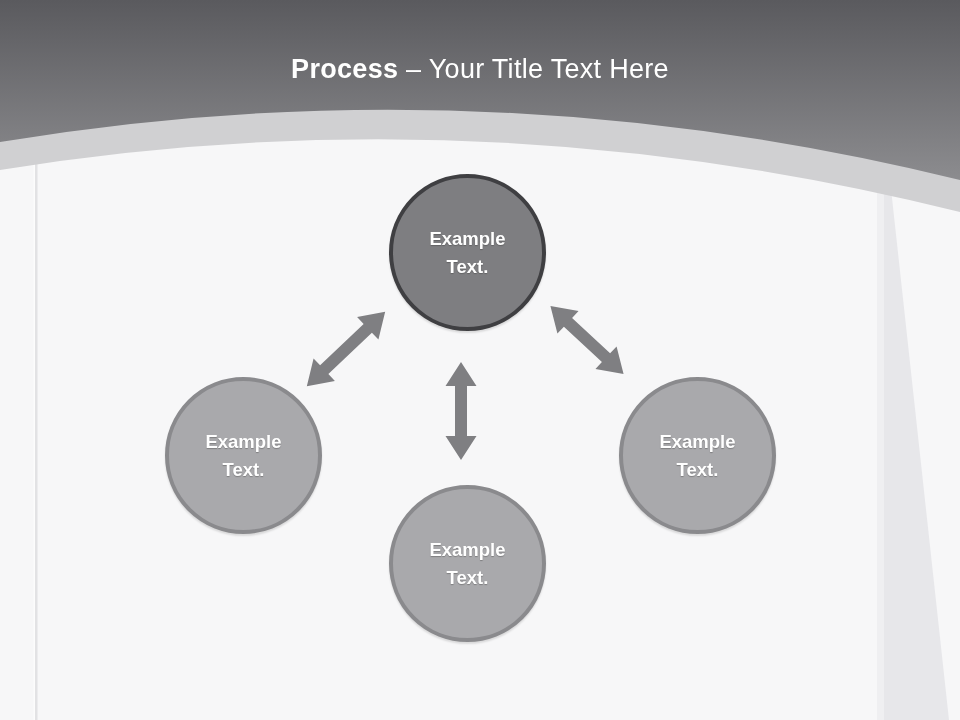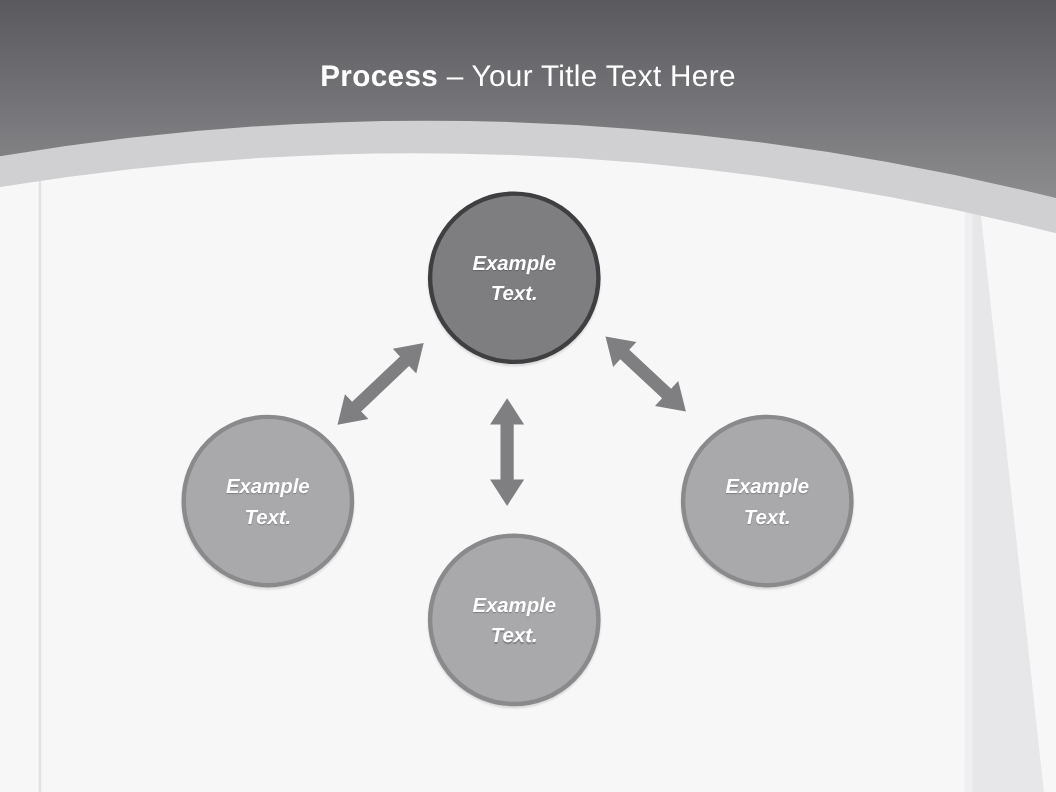--- a/index.html
+++ b/index.html
@@ -48,21 +48,20 @@
     align-items: center;
     justify-content: center;
     text-align: center;
     box-shadow: 0 2px 2px rgba(0,0,0,0.12);
   }
   .node-top    { left: 389px; top: 174px; }
   .node-left   { left: 165px; top: 377px; }
   .node-right  { left: 619px; top: 377px; }
   .node-bottom { left: 389px; top: 485px; }
   .node-label {
-    font-style: italic;
     font-weight: bold;
     font-size: 18.5px;
     line-height: 28px;
     text-shadow: 0 1px 1px rgba(50,50,50,0.35);
   }
   .arrows-svg { z-index: 3; pointer-events: none; }
 </style>
 </head>
 <body>
 

